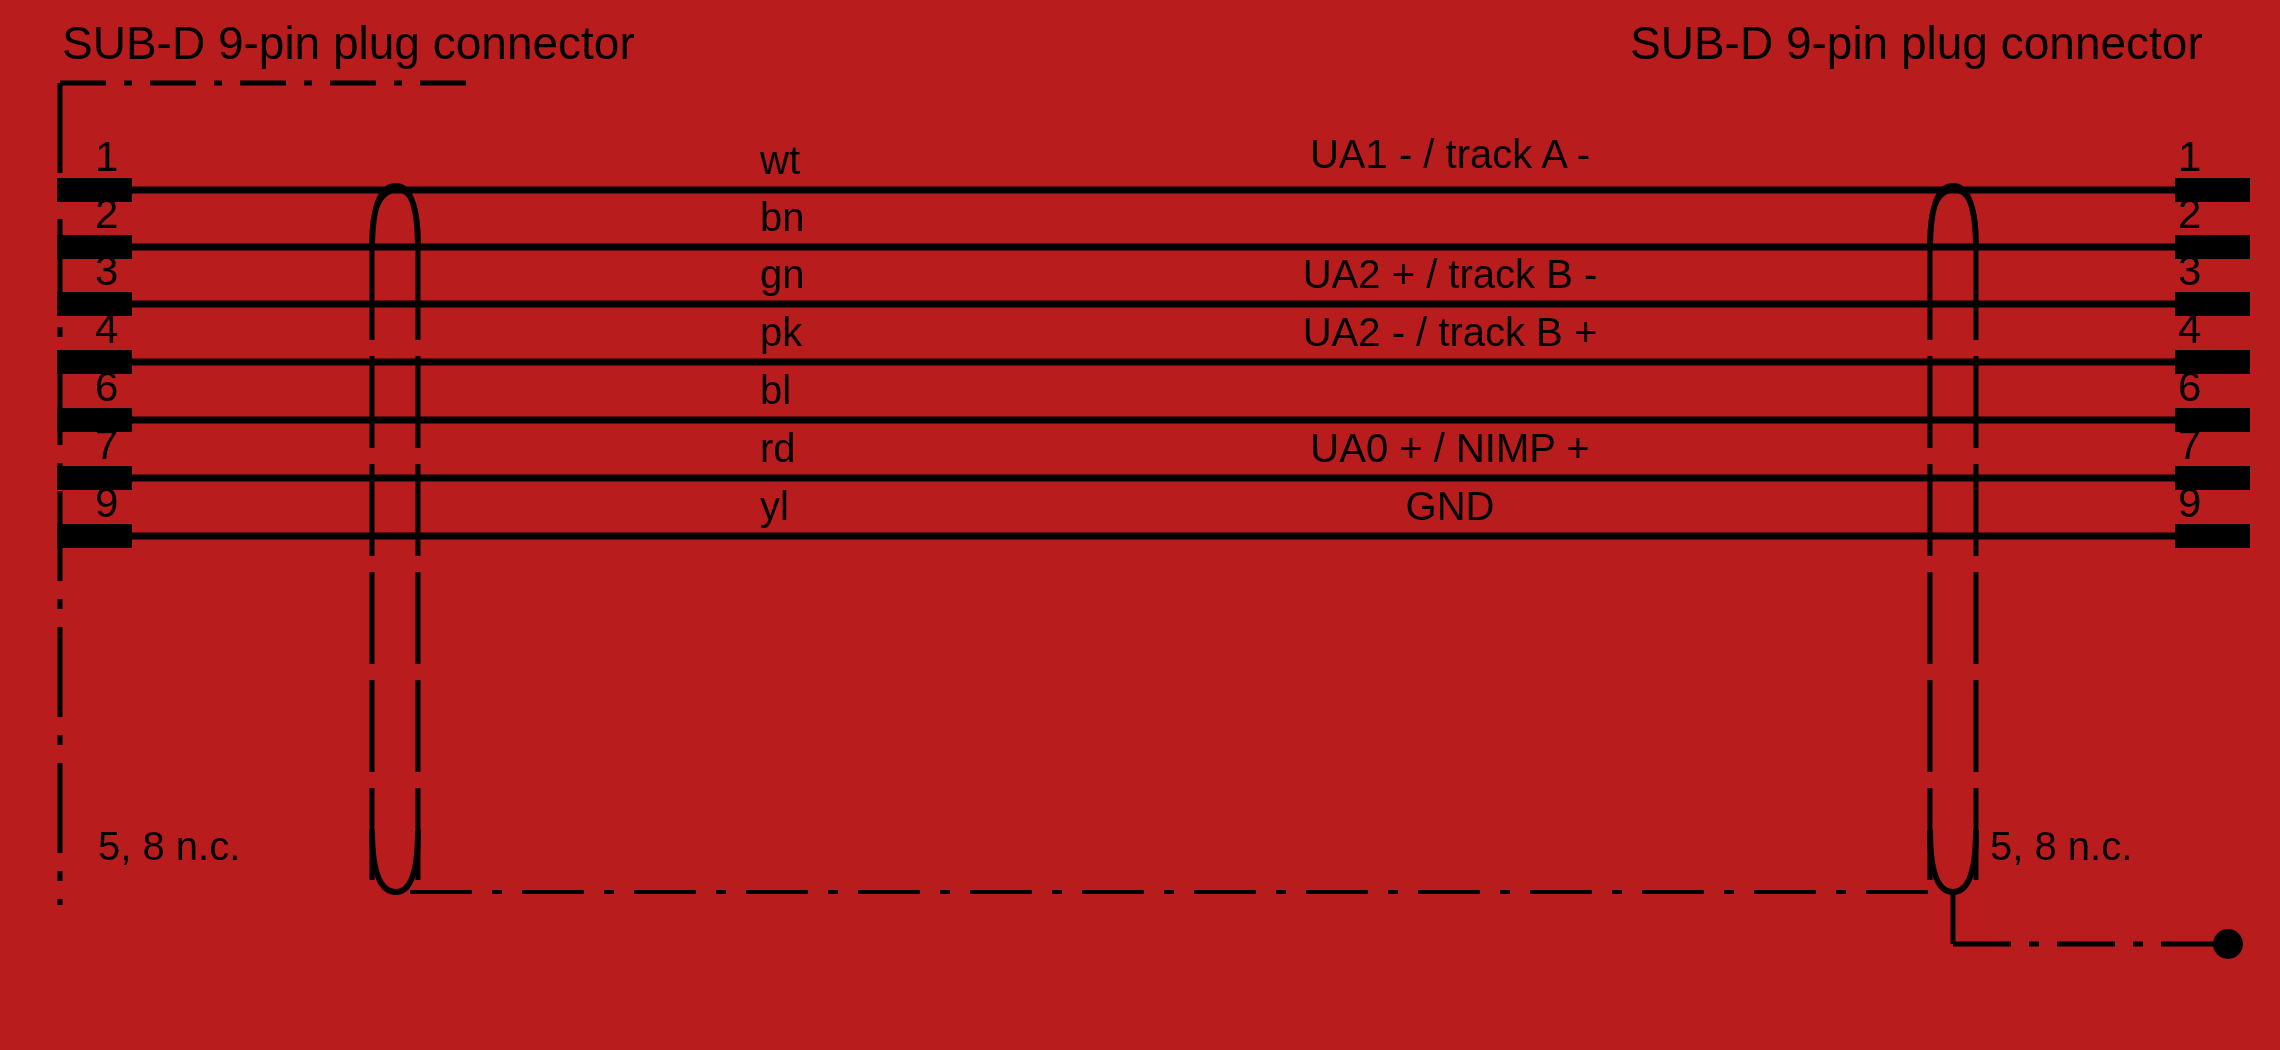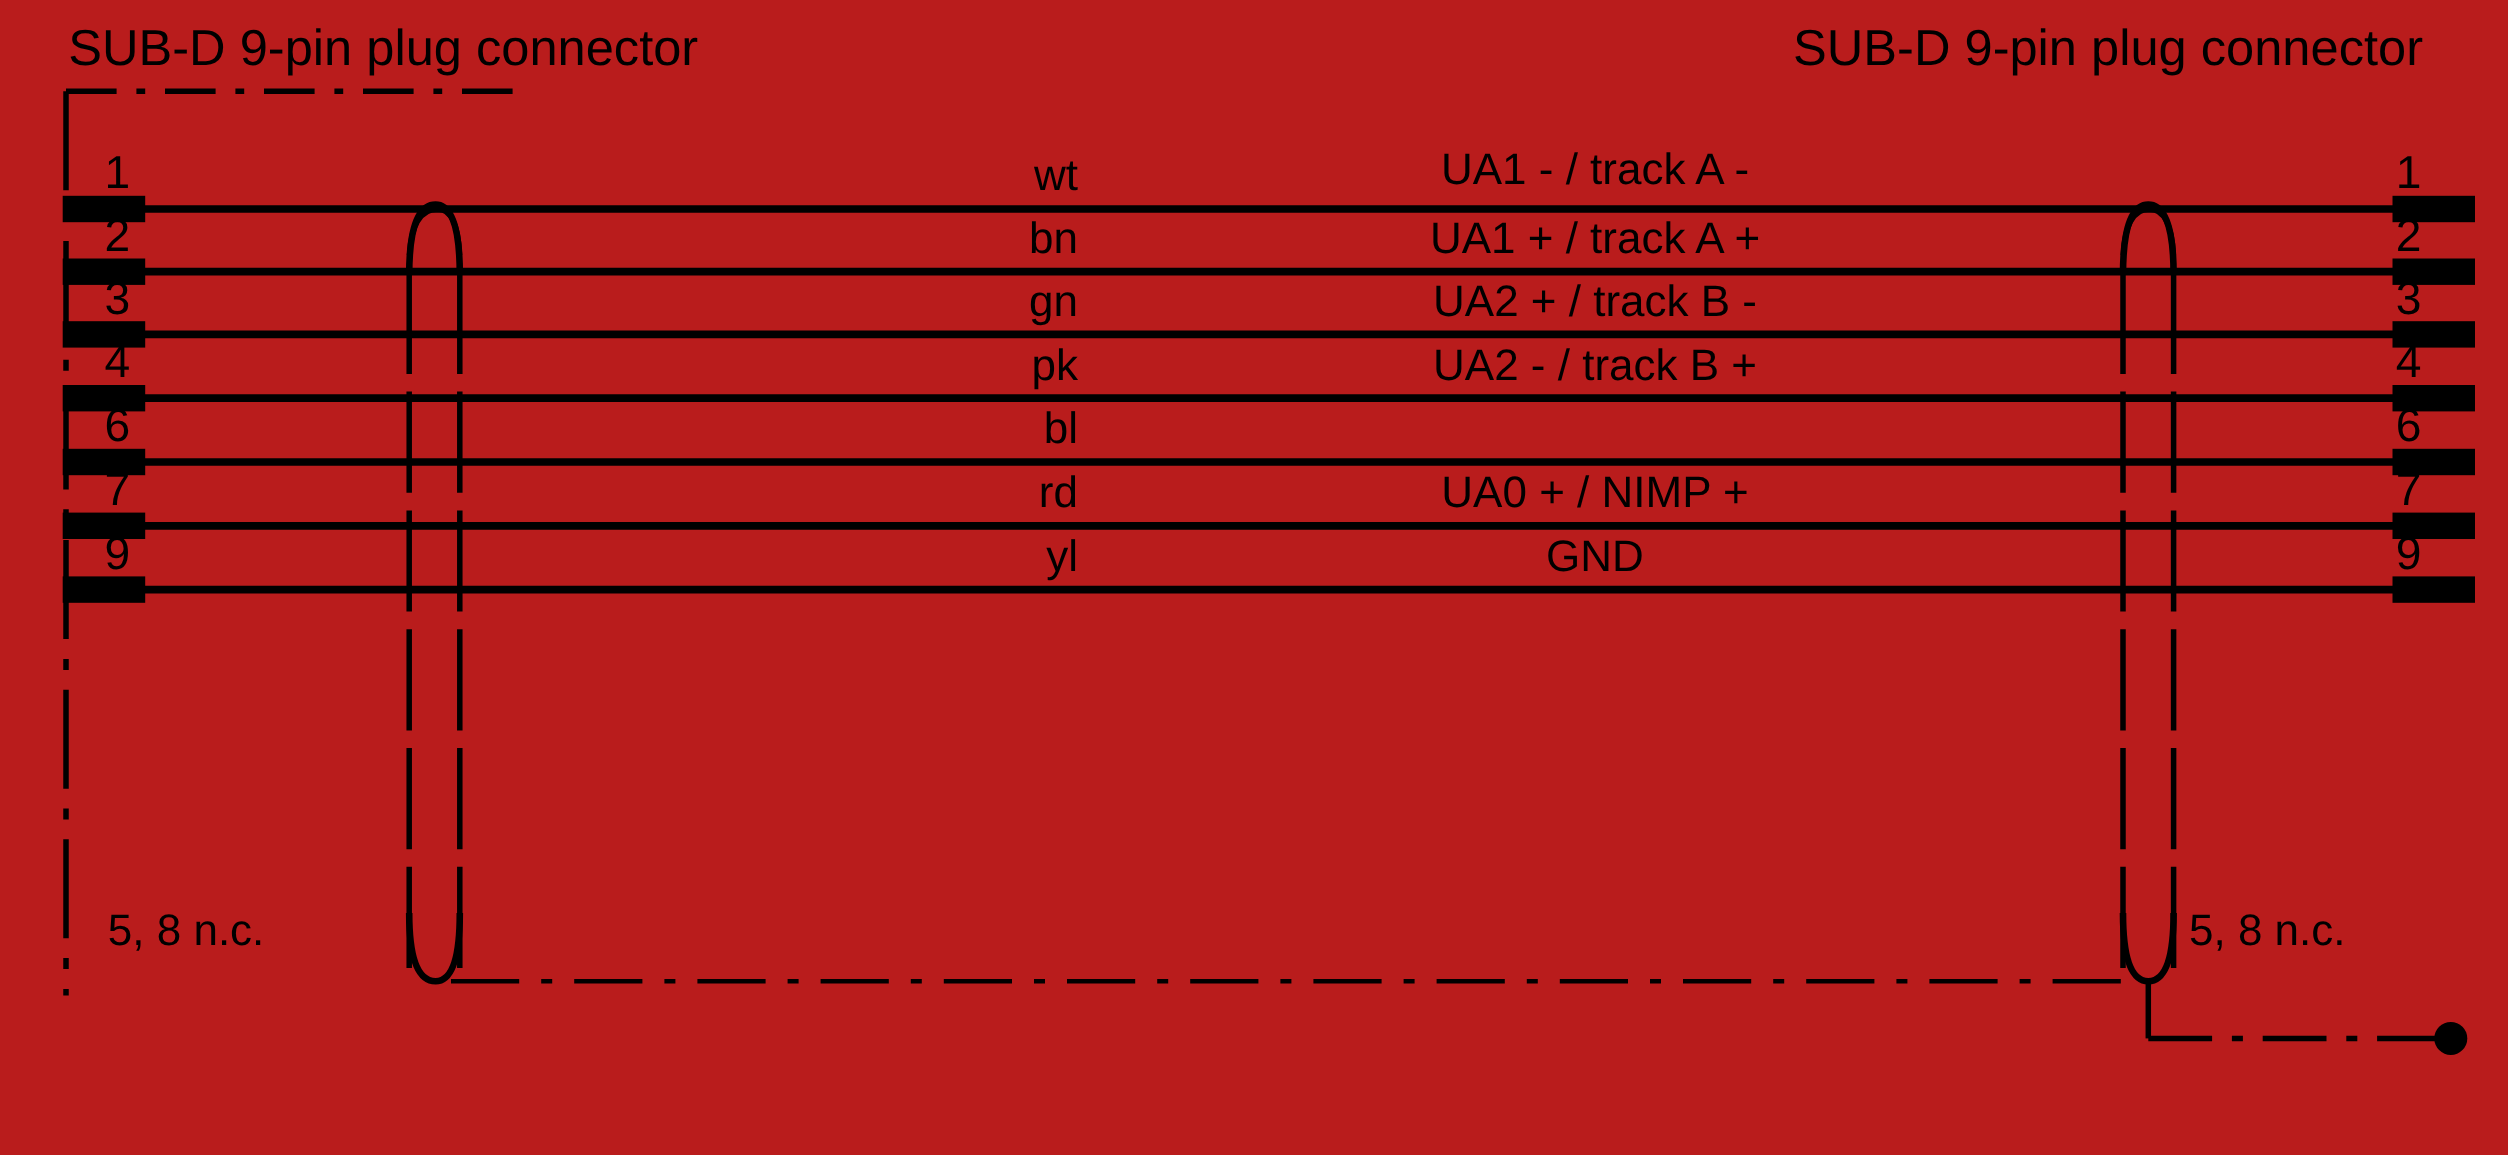--- a/index.html
+++ b/index.html
@@ -46,21 +46,21 @@
   }
   .pin-left  { left: 95px;  text-align: left; }
   .pin-right { left: 2178px; text-align: left; }
 
   .wire-color {
     position: absolute;
     font-size: 40px;
     font-family: "Liberation Sans", sans-serif;
     color: #000000;
     width: 220px;
-    text-align: right;
+    text-align: left;
     line-height: 1;
     white-space: nowrap;
   }
   .signal-name {
     position: absolute;
     font-size: 40px;
     font-family: "Liberation Sans", sans-serif;
     color: #000000;
     width: 720px;
     text-align: center;
@@ -175,21 +175,20 @@
 
   <div class="wire-color" style="left:760px; top:140px">wt</div>
   <div class="wire-color" style="left:760px; top:197px">bn</div>
   <div class="wire-color" style="left:760px; top:254px">gn</div>
   <div class="wire-color" style="left:760px; top:312px">pk</div>
   <div class="wire-color" style="left:760px; top:370px">bl</div>
   <div class="wire-color" style="left:760px; top:428px">rd</div>
   <div class="wire-color" style="left:760px; top:486px">yl</div>
 
   <div class="signal-name" style="left:1090px; top:134px">UA1 - / track A -</div>
-  <div class="signal-name" style="left:1090px; top:197px">UA1 + / track A +</div>
   <div class="signal-name" style="left:1090px; top:254px">UA2 + / track B -</div>
   <div class="signal-name" style="left:1090px; top:312px">UA2 - / track B +</div>
   <div class="signal-name" style="left:1090px; top:428px">UA0 + / NIMP +</div>
   <div class="signal-name" style="left:1090px; top:486px">GND</div>
 
   <div class="nc-note" id="nc-left">5, 8 n.c.</div>
   <div class="nc-note" id="nc-right">5, 8 n.c.</div>
 
 </div>
 

